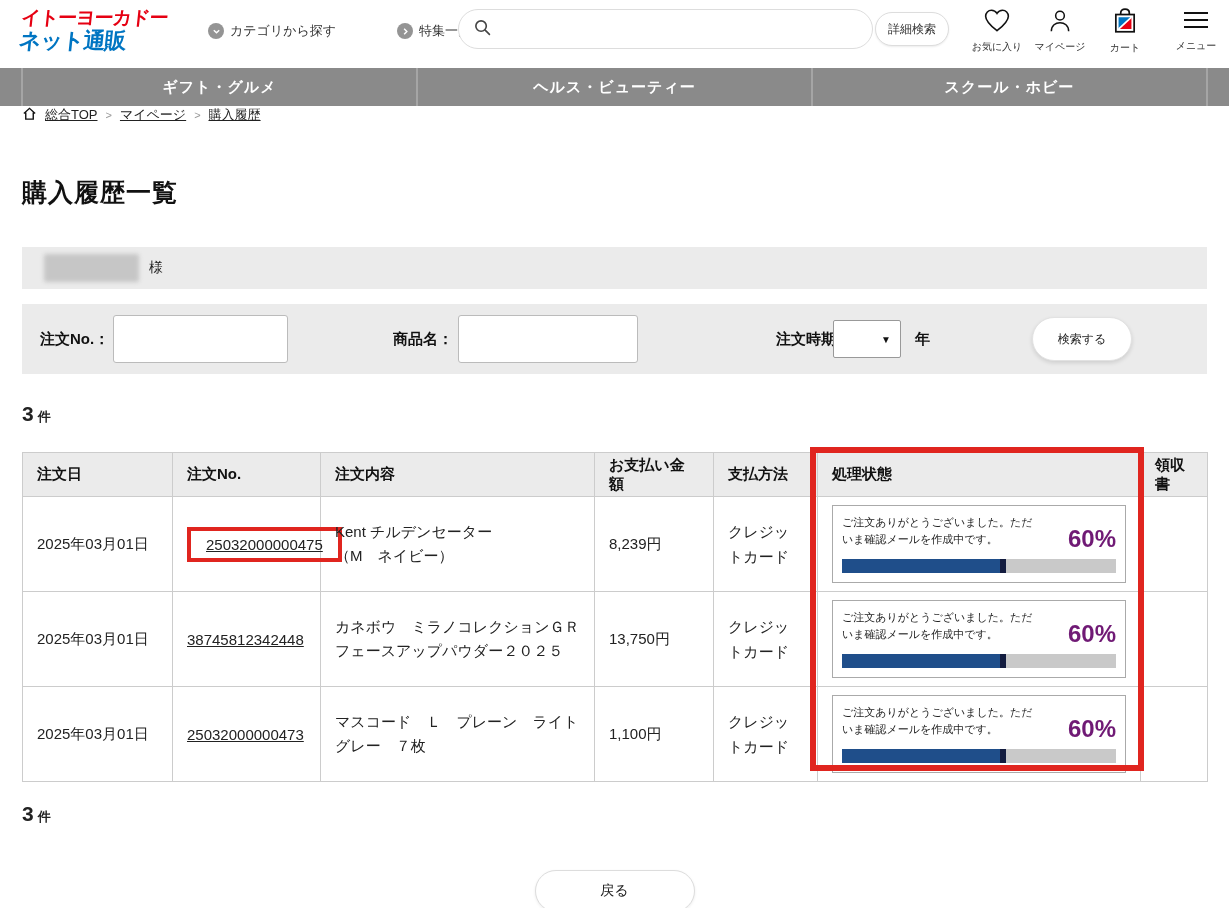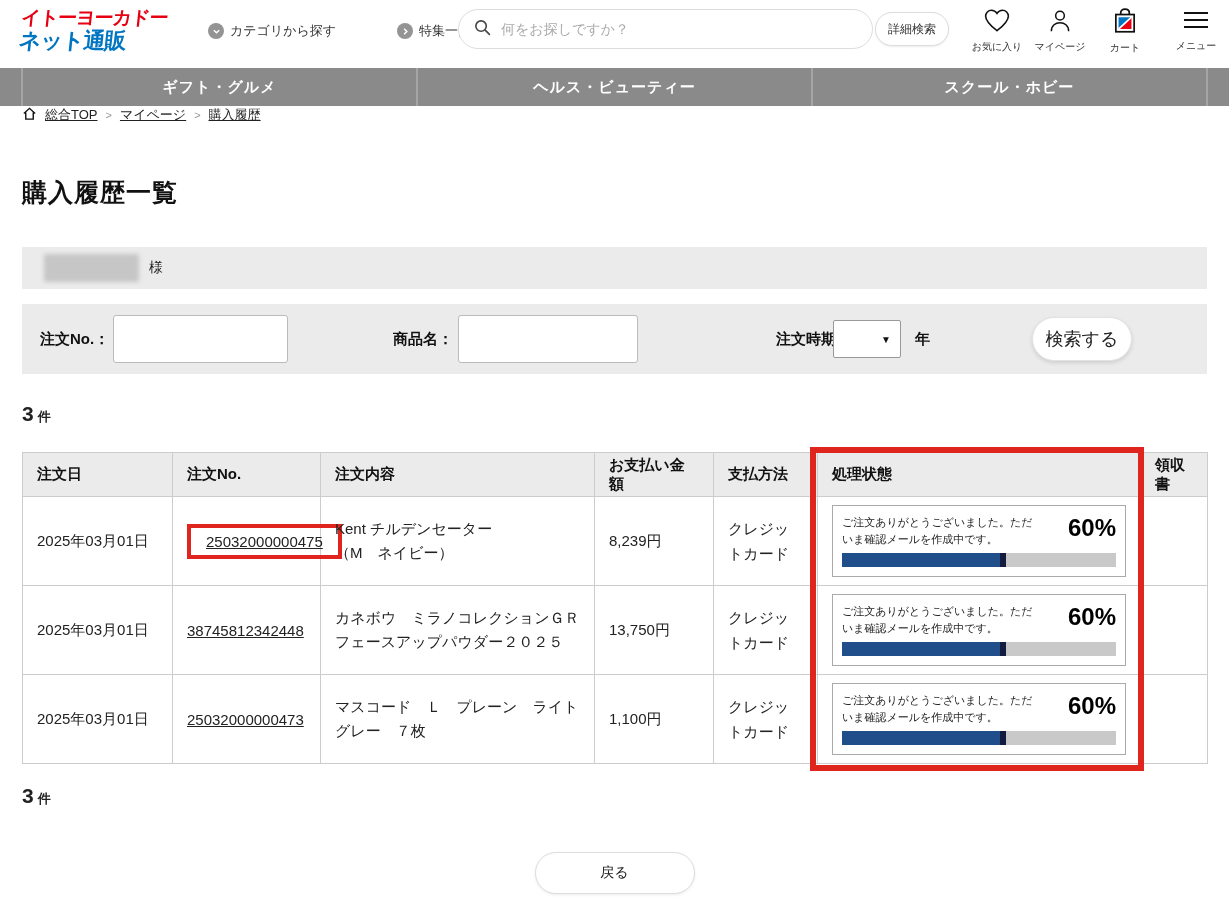--- a/index.html
+++ b/index.html
@@ -47,21 +47,21 @@
   .filter-band { margin:15px 22px 0 22px; height:70px; background:#ebebeb; display:flex; align-items:center; position:relative; }
   .flabel { font-size:15px; font-weight:bold; color:#111; white-space:nowrap; }
   .f-orderno { position:absolute; left:18px; }
   .f-orderno-input { position:absolute; left:91px; top:11px; width:175px; height:48px; border:1px solid #bbb; border-radius:3px; background:#fff; font-size:14px; padding:0 8px; font-family:inherit; }
   .f-product { position:absolute; left:371px; }
   .f-product-input { position:absolute; left:436px; top:11px; width:180px; height:48px; border:1px solid #bbb; border-radius:3px; background:#fff; font-size:14px; padding:0 8px; font-family:inherit; }
   .f-period { position:absolute; left:754px; }
   .year-select { position:absolute; left:811px; top:16px; width:68px; height:38px; border:1px solid #999; border-radius:2px; background:#fff; display:flex; align-items:center; justify-content:flex-end; padding-right:9px; cursor:pointer; }
   .year-select .arrow { font-size:10px; color:#111; }
   .f-year { position:absolute; left:893px; font-weight:bold; font-size:15px; }
-  .btn-search { position:absolute; left:1010px; top:13px; width:100px; height:44px; border:1px solid #e2e2e2; border-radius:22px; background:#fff; font-size:18px; color:#222; display:flex; align-items:center; justify-content:center; cursor:pointer; box-shadow:0 2px 4px rgba(0,0,0,.12); font-family:Liberation Serif, serif; }
+  .btn-search { position:absolute; left:1010px; top:13px; width:100px; height:44px; border:1px solid #e2e2e2; border-radius:22px; background:#fff; font-size:12px; color:#222; display:flex; align-items:center; justify-content:center; cursor:pointer; box-shadow:0 2px 4px rgba(0,0,0,.12); font-family:Liberation Serif, serif; }
 
   .count-line { margin:28px 0 0 22px; display:flex; align-items:baseline; gap:4px; }
   .count-line .num { font-size:21px; font-weight:bold; }
   .count-line .unit { font-size:13px; font-weight:bold; }
   .count-bottom { margin-top:20px; }
 
   
   .table-wrap { position:relative; margin:26px 22px 0 22px; }
   table.orders { width:1185px; border-collapse:collapse; table-layout:fixed; }
   table.orders th, table.orders td { border:1px solid #ccc; vertical-align:middle; }
@@ -69,21 +69,21 @@
   table.orders td { background:#fff; height:88px; padding:8px 14px; font-size:15px; color:#222; }
   td.c-desc { font-size:14px; line-height:1.6; white-space:pre-line; }
   td.c-pay { font-size:14px; line-height:1.7; padding:8px 18px; }
   a.order-link { color:#222; text-decoration:underline; cursor:pointer; }
   .orderno-hl { display:inline-block; border:4px solid #e0251f; padding:5px 15px; }
   td.c-status { padding:6px 10px; }
 
   .status-box { border:1px solid #aaa; background:#fff; padding:8px 9px 9px 9px; }
   .status-top { display:flex; align-items:flex-start;gap:35px; }
   .status-msg { width:200px; font-size:11px; line-height:1.5; color:#222; }
-  .status-pct { flex:1; text-align:center; font-size:24px; font-weight:bold; color:#000000; }
+  .status-pct { flex:1; text-align:center; font-size:24px; font-weight:bold; color:#701a75;margin-top:11px; }
   .ptrack { margin-top:6px; height:14px; background:#c9c9c9; position:relative; }
   .pfill { position:absolute; left:0; top:0; bottom:0; background:#1f4e8a; }
   .pfill::after { content:""; position:absolute; right:0; top:0; bottom:0; width:6px; background:#131c3f; }
 
   .red-col-box { position:absolute; left:788px; top:-5px; width:334px; height:324px; border:6px solid #e0251f; pointer-events:none; }
 
   
   .back-wrap { display:flex; justify-content:center; margin-top:44px; }
   .btn-back { width:160px; height:42px; border:1px solid #ddd; border-radius:21px; background:#fff; font-size:14px; color:#222; display:flex; align-items:center; justify-content:center; cursor:pointer; box-shadow:0 1px 3px rgba(0,0,0,.08); font-family:inherit; }
 </style>
@@ -114,21 +114,20 @@
     <span>特集一覧</span>
   </div>
 
   <div class="searchbox">
     <span>
       <svg width="19" height="19" viewBox="0 0 20 20">
           <circle cx="8.5" cy="8.5" r="5.5" fill="none" stroke="#444" stroke-width="1.7"></circle>
           <line x1="12.8" y1="12.8" x2="17.3" y2="17.3" stroke="#444" stroke-width="1.7" stroke-linecap="round"></line>
         </svg>
     </span>
-    <input type="text" placeholder="何をお探しですか？" style="">
   </div>
 
   <div class="btn-detail">
     <span>詳細検索</span>
   </div>
 
   <div class="hicon hicon-fav">
     <span>
       <svg width="28" height="25" viewBox="0 0 24 22">
           <path d="M12 20 C5 14.5 2 11 2 7.2 C2 4.3 4.3 2 7.1 2 C9 2 10.9 3 12 4.8 C13.1 3 15 2 16.9 2 C19.7 2 22 4.3 22 7.2 C22 11 19 14.5 12 20 Z" fill="none" stroke="#111" stroke-width="1.4"></path>

